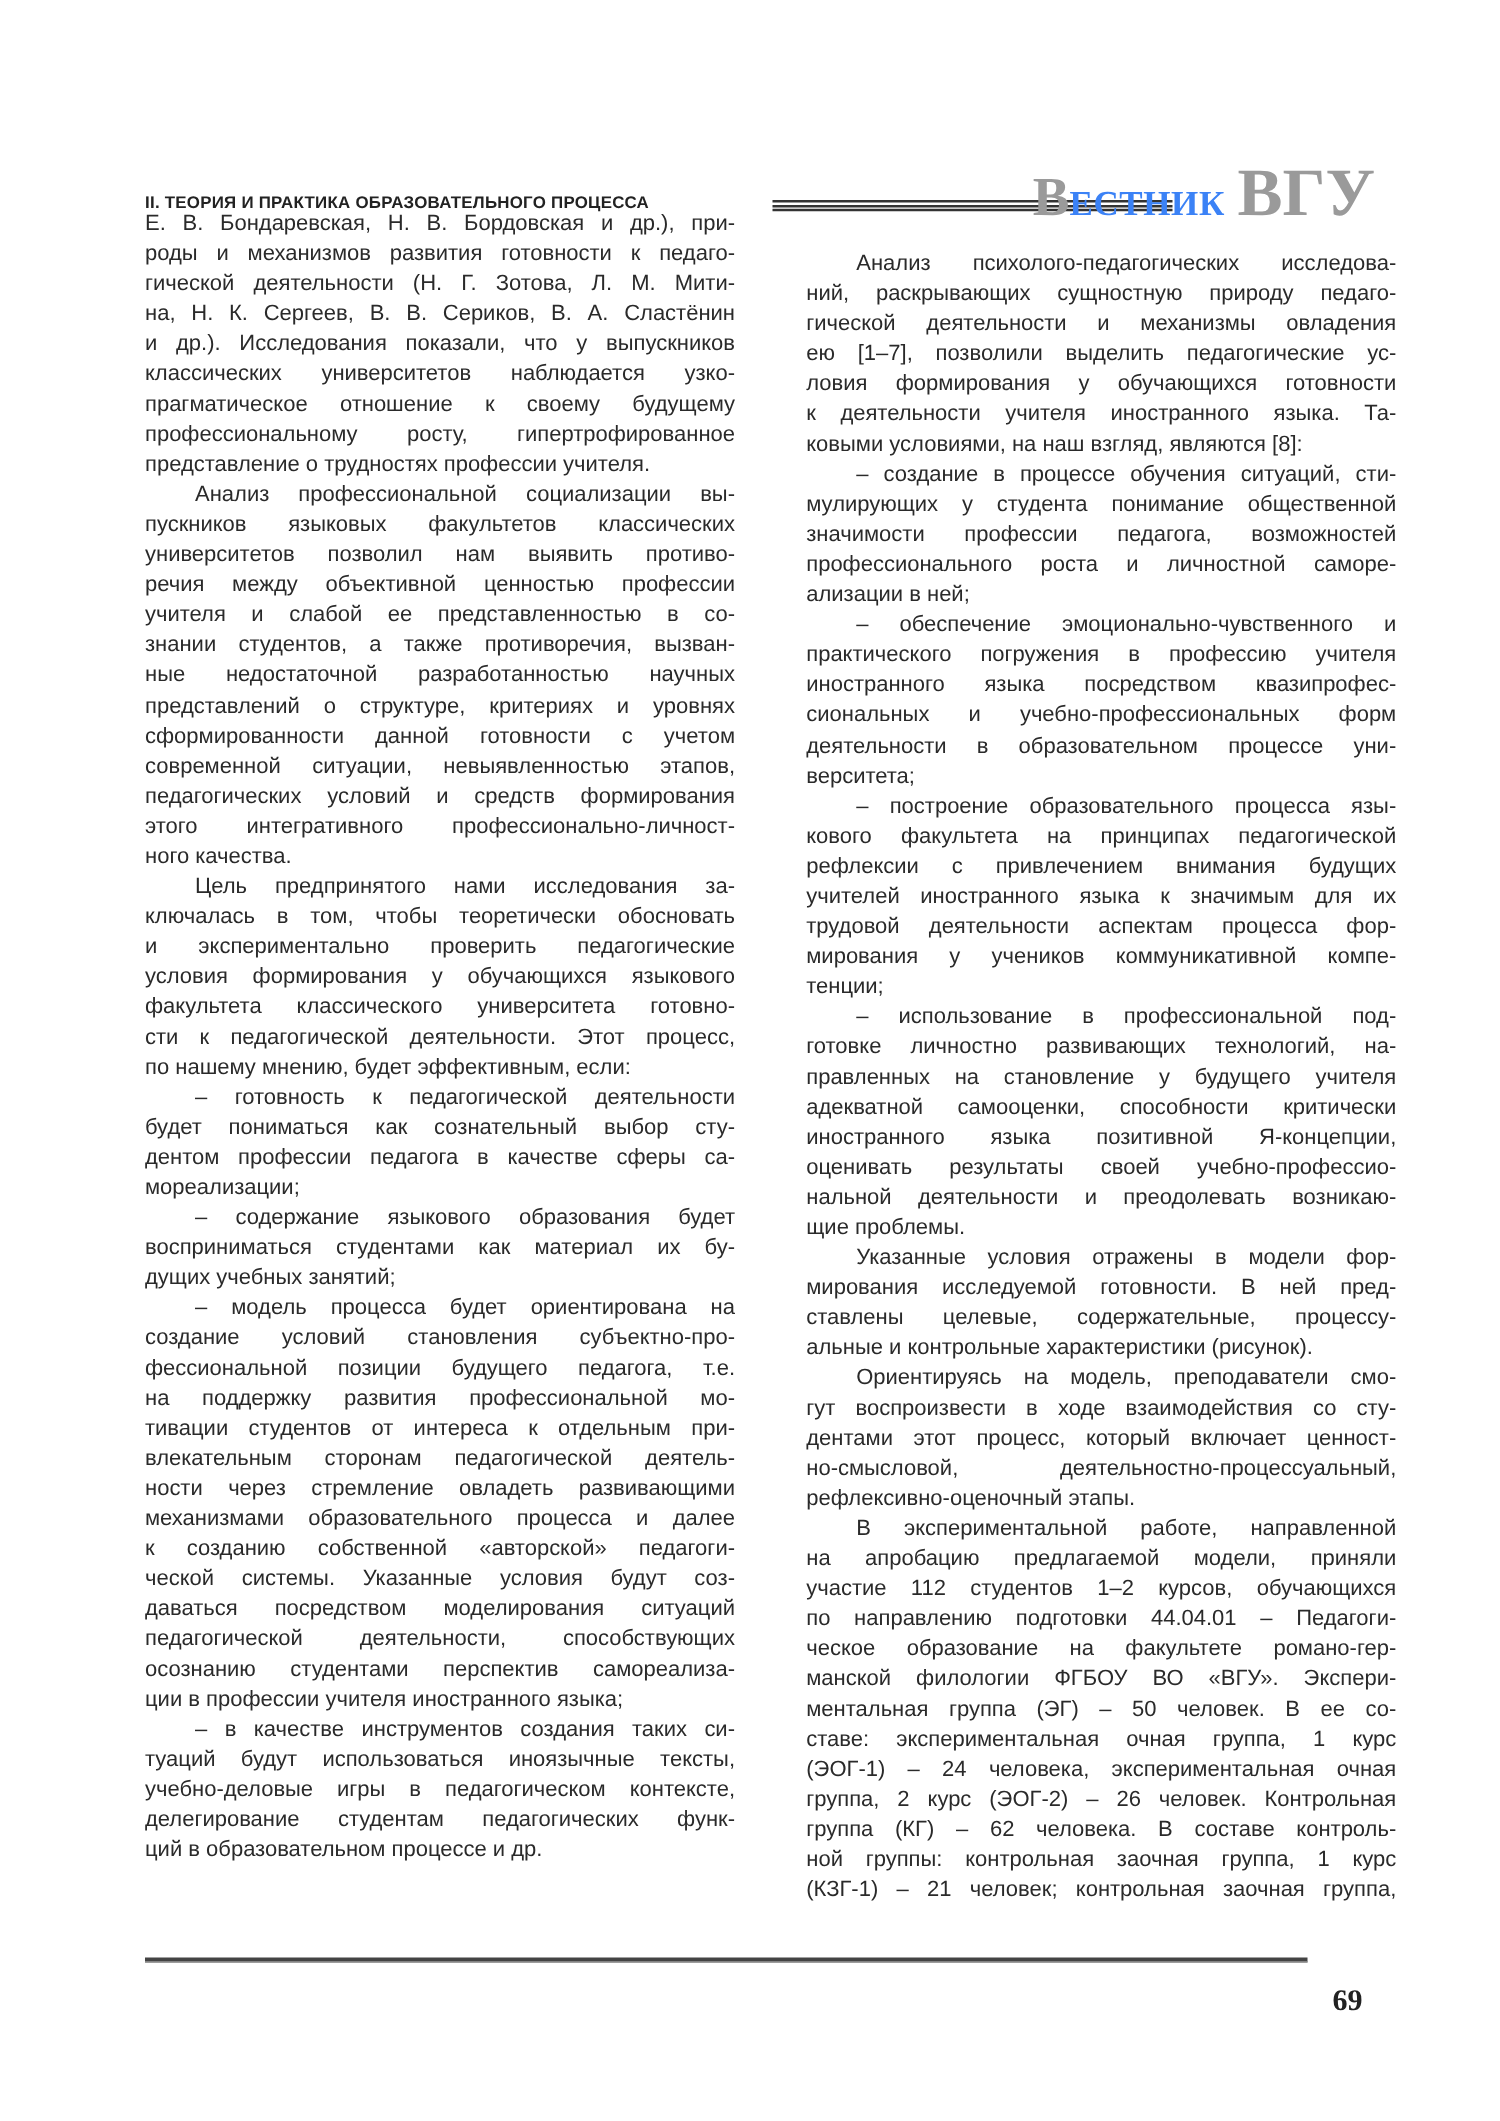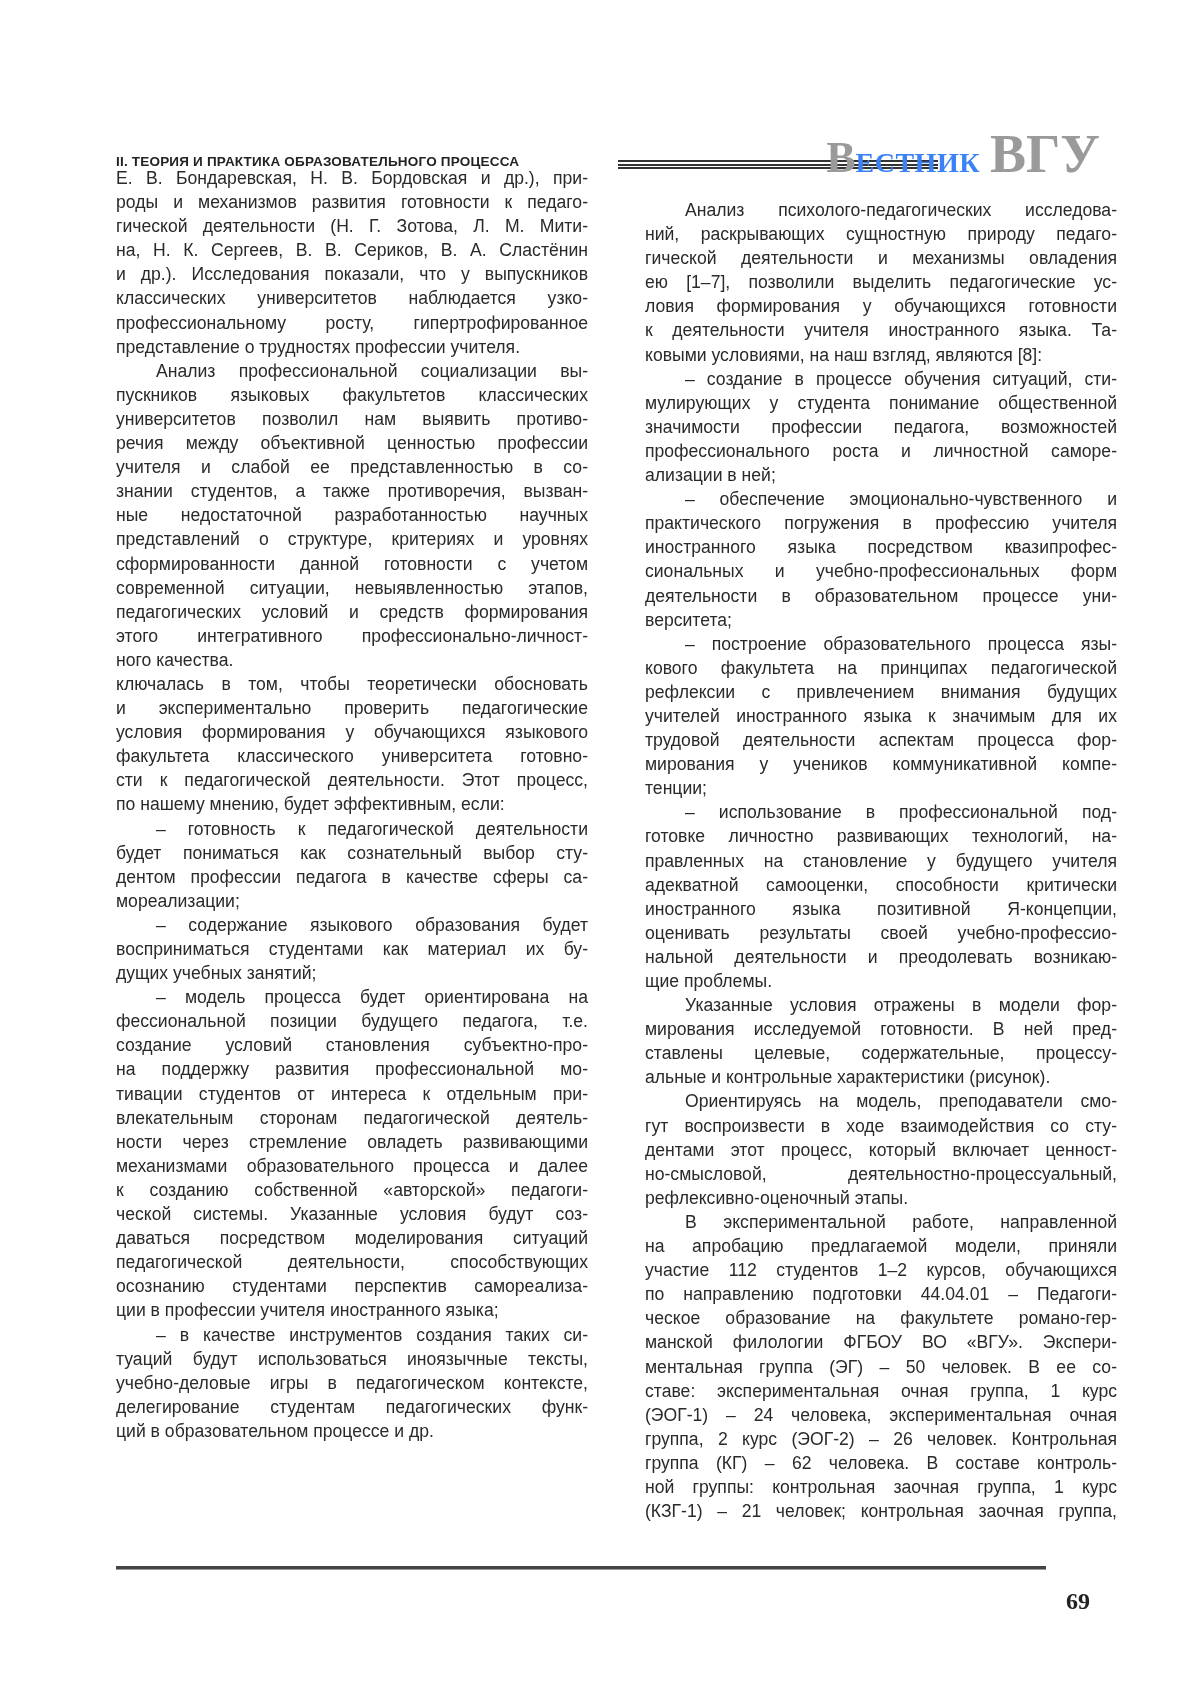--- a/index.html
+++ b/index.html
@@ -36,51 +36,53 @@
   </div>
 </div>
 
 <div class="col left" id="col-left">
     <span class="line">Е. В. Бондаревская, Н. В. Бордовская и др.), при-</span>
     <span class="line">роды и механизмов развития готовности к педаго-</span>
     <span class="line">гической деятельности (Н. Г. Зотова, Л. М. Мити-</span>
     <span class="line">на, Н. К. Сергеев, В. В. Сериков, В. А. Сластёнин</span>
     <span class="line">и др.). Исследования показали, что у выпускников</span>
     <span class="line">классических университетов наблюдается узко-</span>
+    <span class="line">прагматическое отношение к своему будущему</span>
     <span class="line">профессиональному росту, гипертрофированное</span>
     <span class="line last">представление о трудностях профессии учителя.</span>
     <span class="line indent">Анализ профессиональной социализации вы-</span>
     <span class="line">пускников языковых факультетов классических</span>
     <span class="line">университетов позволил нам выявить противо-</span>
     <span class="line">речия между объективной ценностью профессии</span>
     <span class="line">учителя и слабой ее представленностью в со-</span>
     <span class="line">знании студентов, а также противоречия, вызван-</span>
     <span class="line">ные недостаточной разработанностью научных</span>
     <span class="line">представлений о структуре, критериях и уровнях</span>
     <span class="line">сформированности данной готовности с учетом</span>
     <span class="line">современной ситуации, невыявленностью этапов,</span>
     <span class="line">педагогических условий и средств формирования</span>
     <span class="line">этого интегративного профессионально-личност-</span>
     <span class="line last">ного качества.</span>
+    <span class="line indent">Цель предпринятого нами исследования за-</span>
     <span class="line">ключалась в том, чтобы теоретически обосновать</span>
     <span class="line">и экспериментально проверить педагогические</span>
     <span class="line">условия формирования у обучающихся языкового</span>
     <span class="line">факультета классического университета готовно-</span>
     <span class="line">сти к педагогической деятельности. Этот процесс,</span>
     <span class="line last">по нашему мнению, будет эффективным, если:</span>
     <span class="line indent">– готовность к педагогической деятельности</span>
     <span class="line">будет пониматься как сознательный выбор сту-</span>
     <span class="line">дентом профессии педагога в качестве сферы са-</span>
     <span class="line last">мореализации;</span>
     <span class="line indent">– содержание языкового образования будет</span>
     <span class="line">восприниматься студентами как материал их бу-</span>
     <span class="line last">дущих учебных занятий;</span>
     <span class="line indent">– модель процесса будет ориентирована на</span>
+    <span class="line">создание условий становления субъектно-про-</span>
     <span class="line">фессиональной позиции будущего педагога, т.е.</span>
-    <span class="line">создание условий становления субъектно-про-</span>
     <span class="line">на поддержку развития профессиональной мо-</span>
     <span class="line">тивации студентов от интереса к отдельным при-</span>
     <span class="line">влекательным сторонам педагогической деятель-</span>
     <span class="line">ности через стремление овладеть развивающими</span>
     <span class="line">механизмами образовательного процесса и далее</span>
     <span class="line">к созданию собственной «авторской» педагоги-</span>
     <span class="line">ческой системы. Указанные условия будут соз-</span>
     <span class="line">даваться посредством моделирования ситуаций</span>
     <span class="line">педагогической деятельности, способствующих</span>
     <span class="line">осознанию студентами перспектив самореализа-</span>

